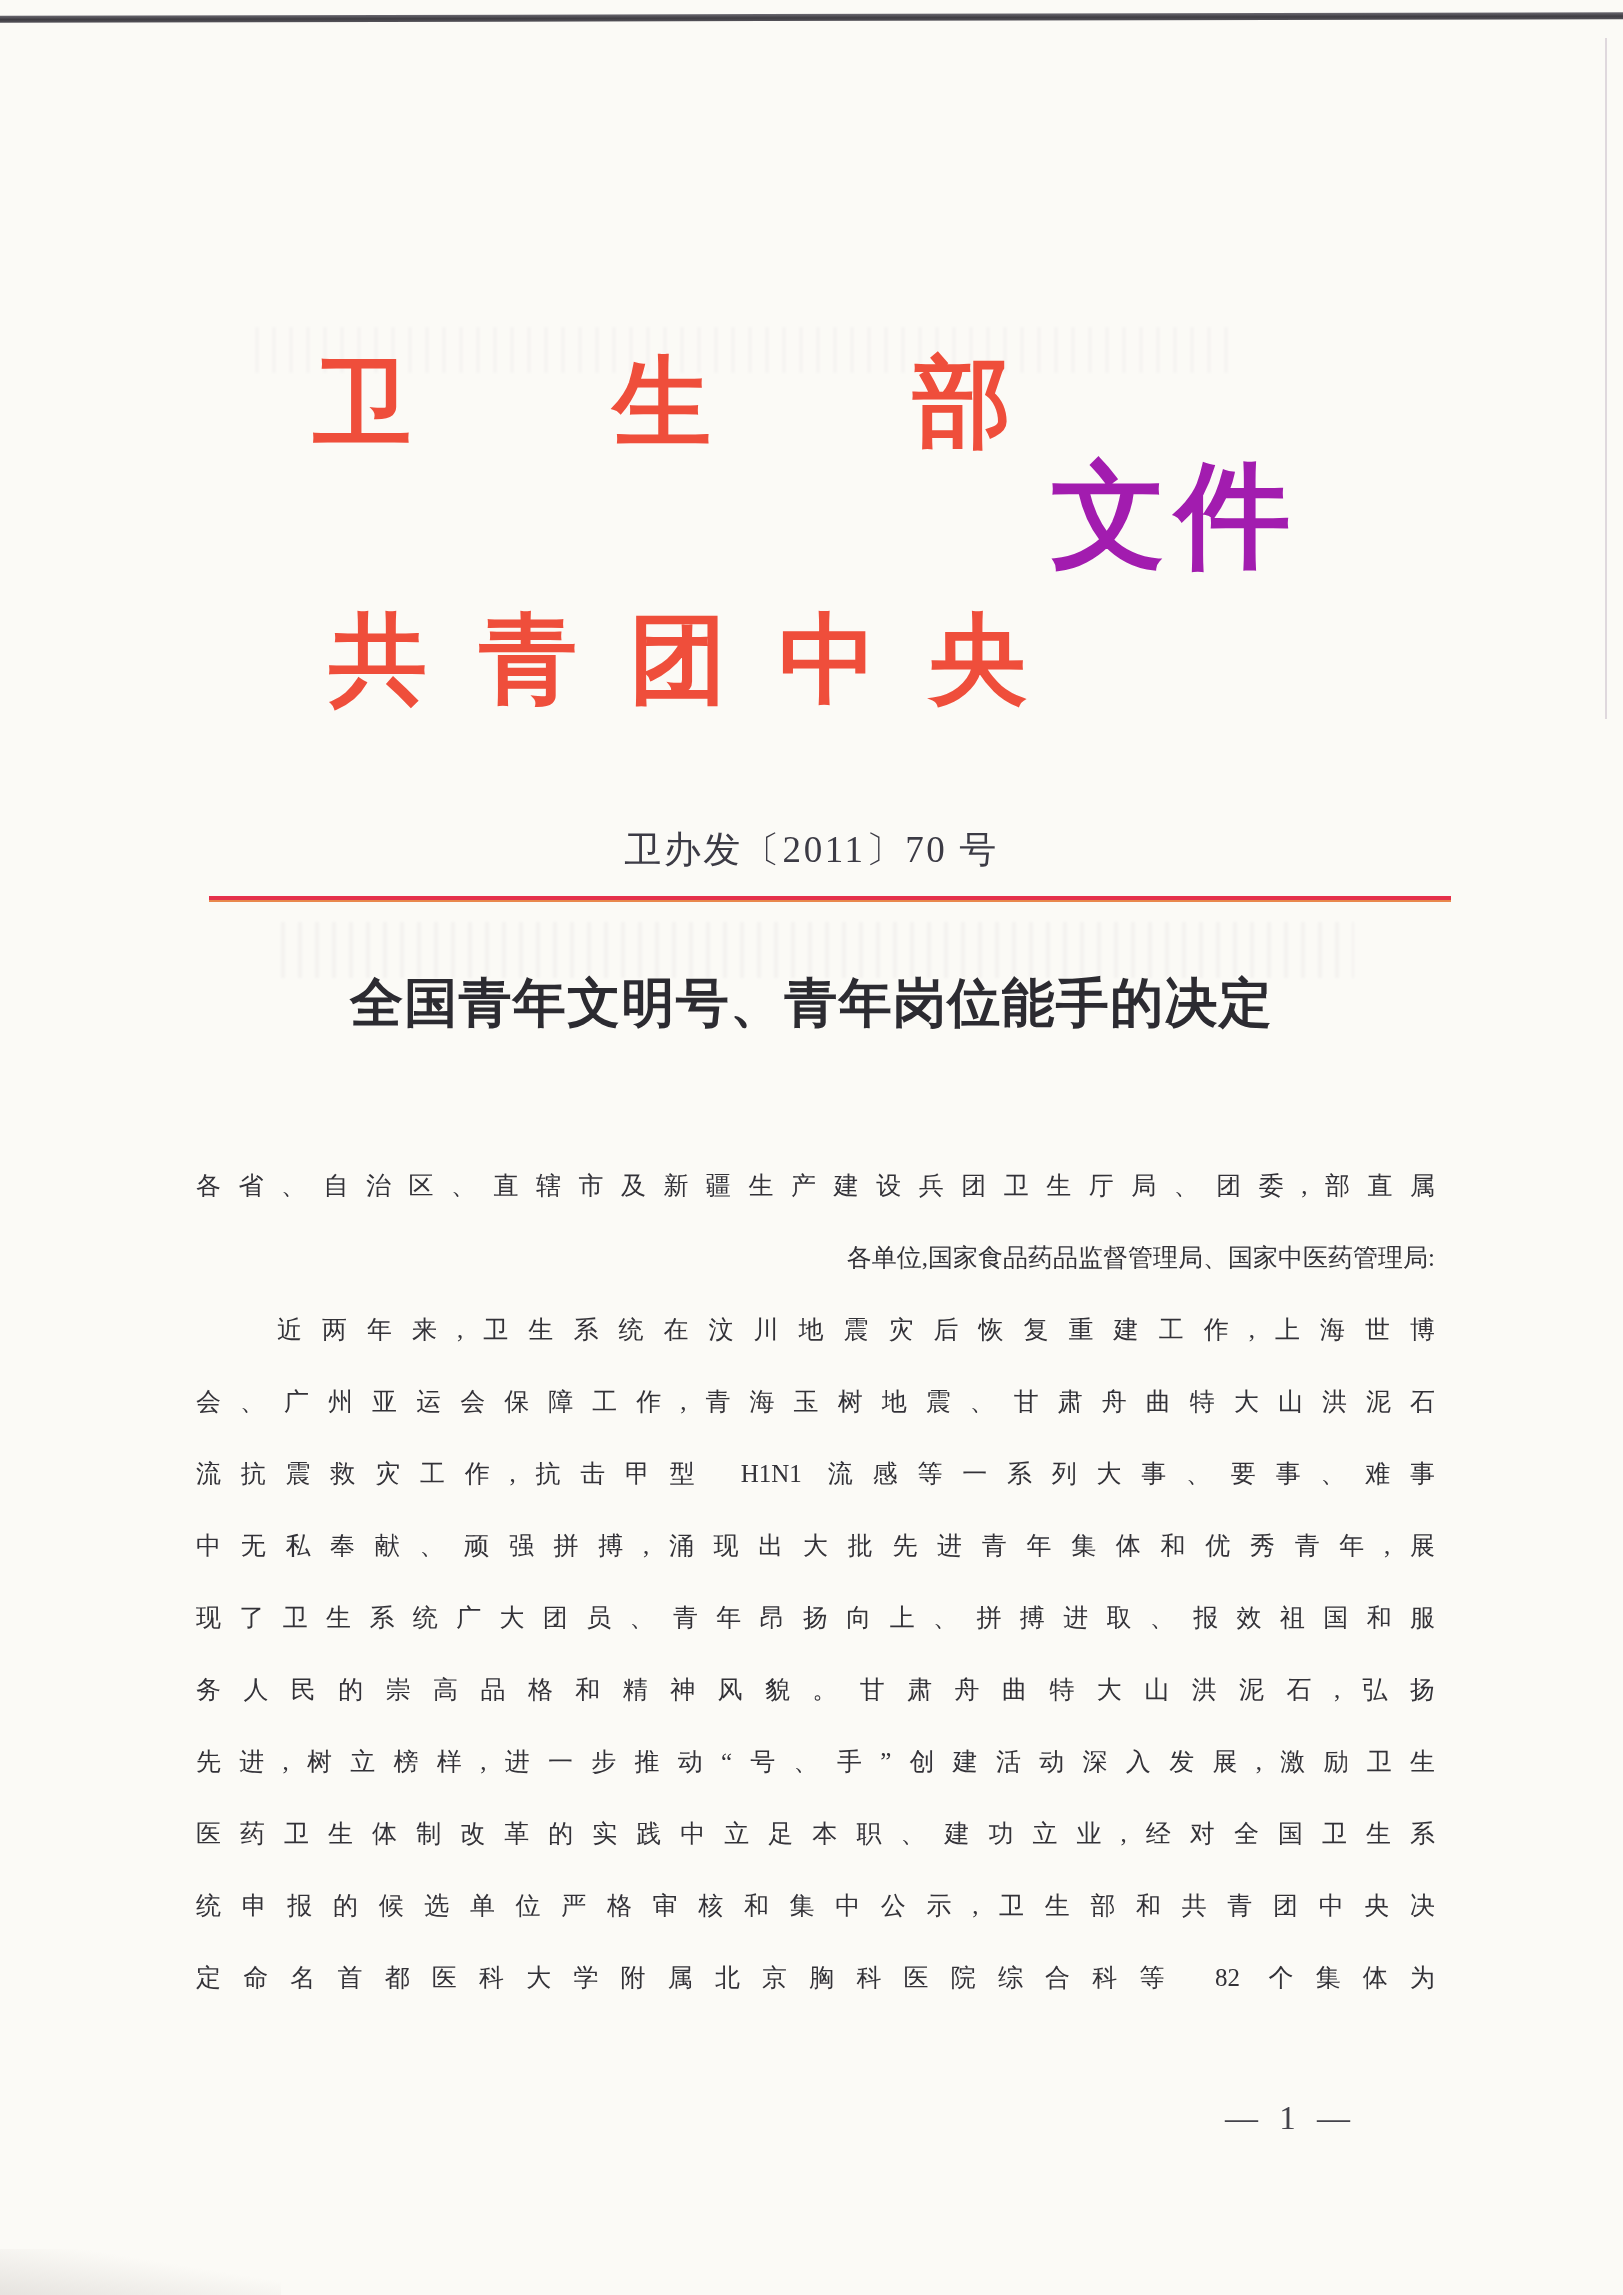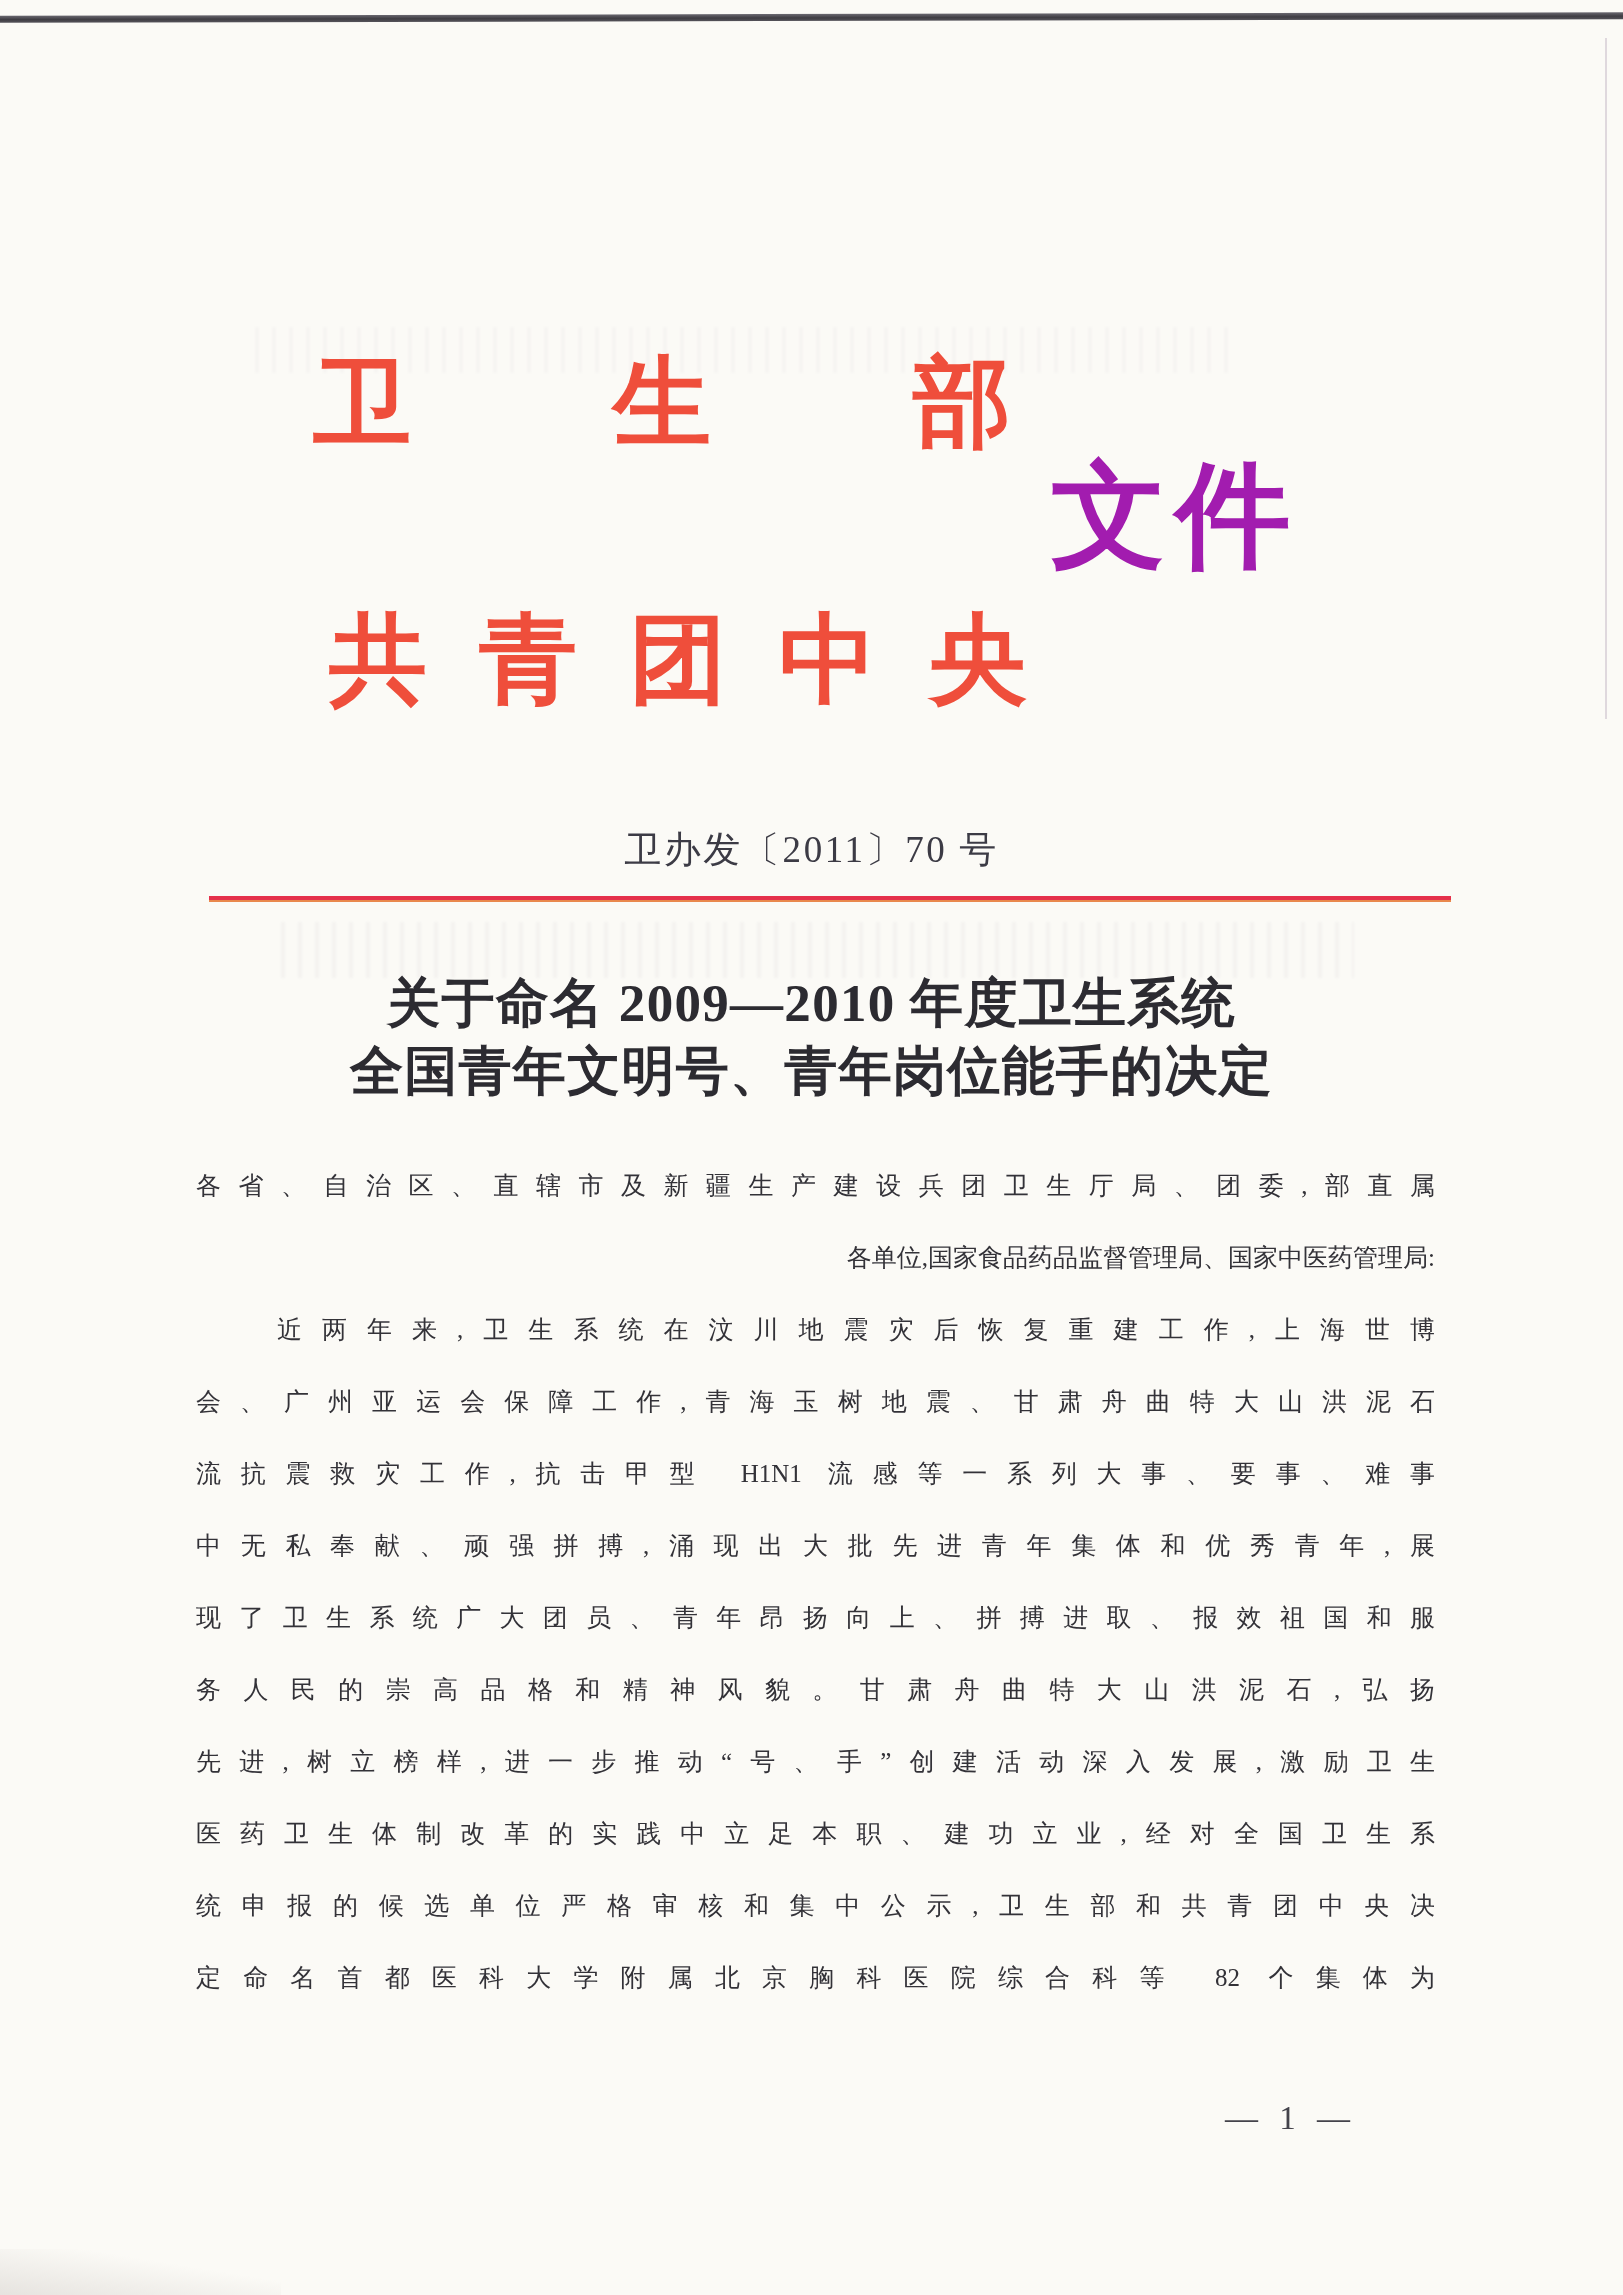--- a/index.html
+++ b/index.html
@@ -95,21 +95,20 @@
 
   <div class="agency agency-2">共青团中央</div>
 
   <div class="doc-type">文件</div>
 
   <div class="doc-number">卫办发〔2011〕70 号</div>
 
   <div class="red-line"></div>
 
   <div class="title">
-    <div>关于命名 2009—2010 年度卫生系统</div>
     <div>全国青年文明号、青年岗位能手的决定</div>
   </div>
 
   <div class="body">
     <div class="line">各省、自治区、直辖市及新疆生产建设兵团卫生厅局、团委,部直属</div>
     <div class="line no-justify">各单位,国家食品药品监督管理局、国家中医药管理局:</div>
     <div class="line indent">近两年来,卫生系统在汶川地震灾后恢复重建工作,上海世博</div>
     <div class="line">会、广州亚运会保障工作,青海玉树地震、甘肃舟曲特大山洪泥石</div>
     <div class="line">流抗震救灾工作,抗击甲型 H1N1 流感等一系列大事、要事、难事</div>
     <div class="line">中无私奉献、顽强拼搏,涌现出大批先进青年集体和优秀青年,展</div>

